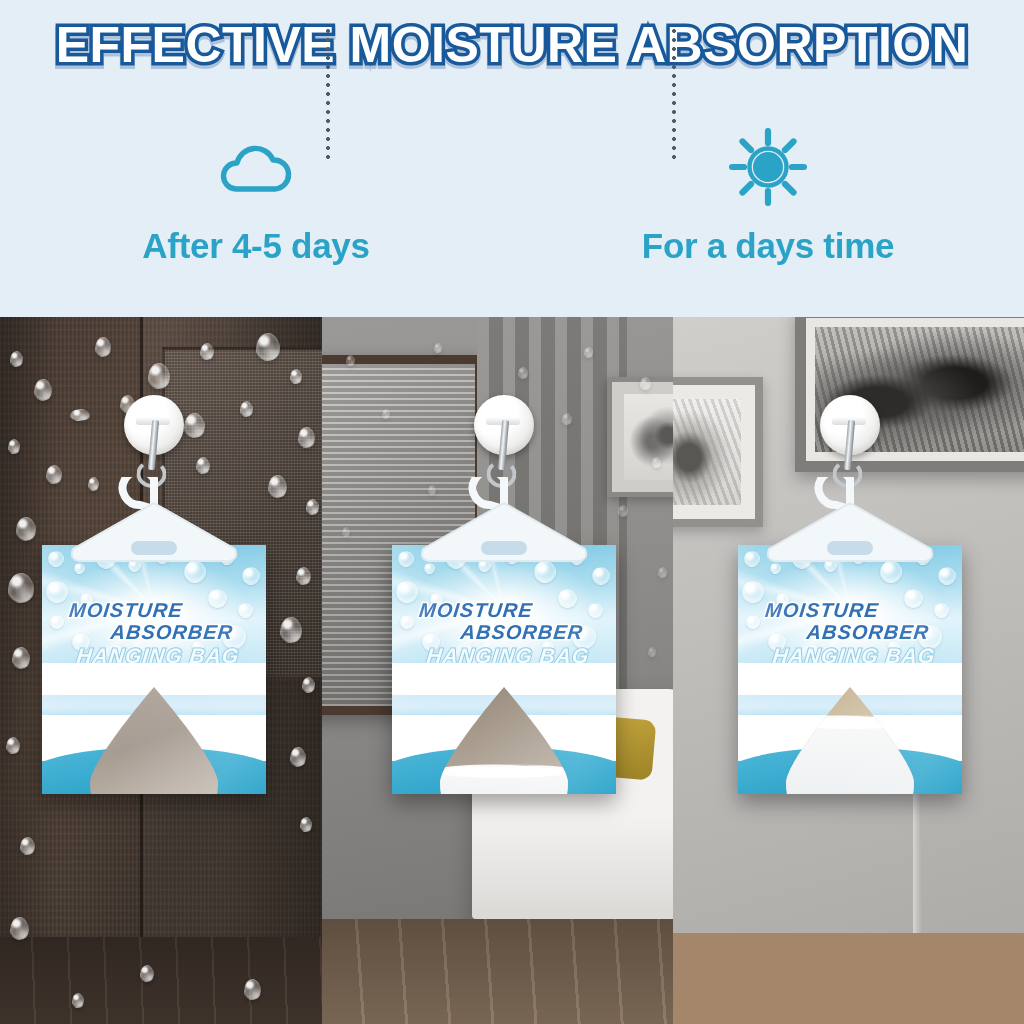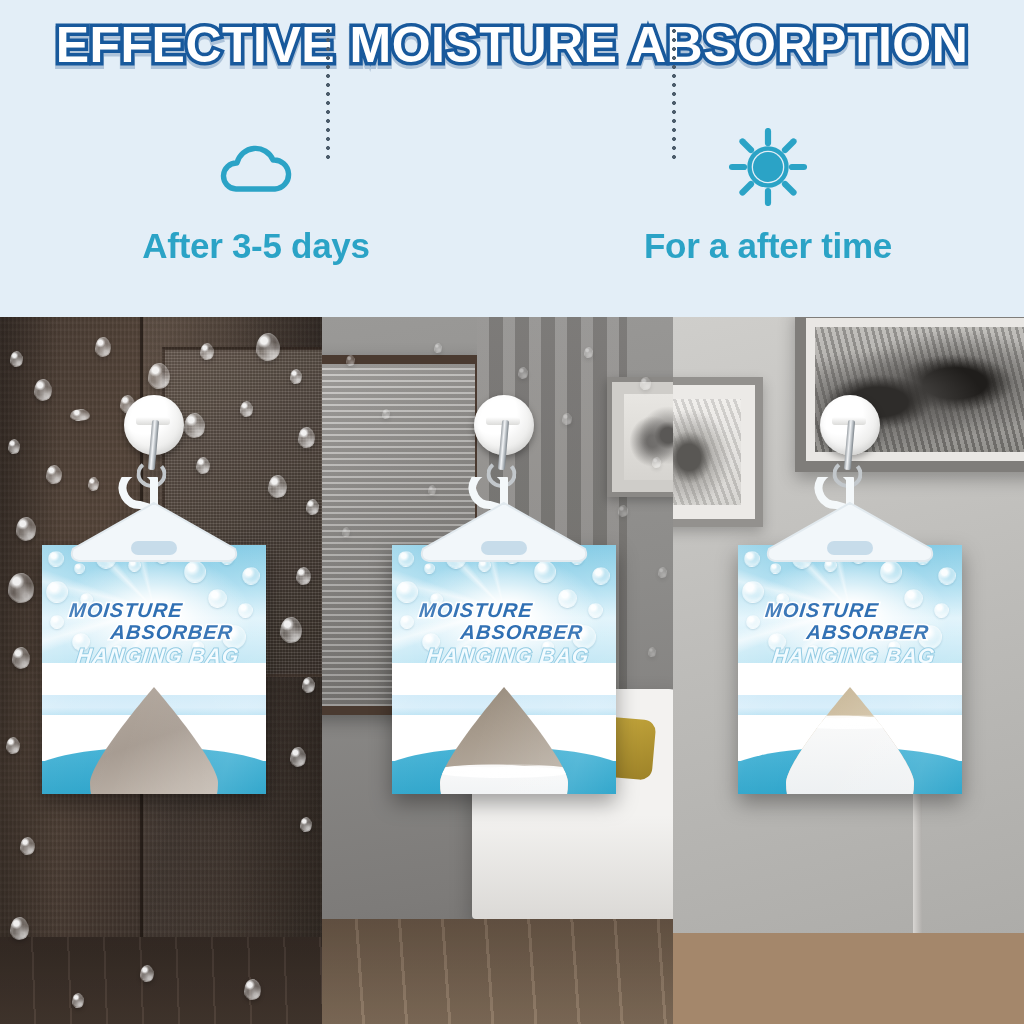--- a/index.html
+++ b/index.html
@@ -415,41 +415,41 @@
 
   <div class="feature-row">
 
 
     <div class="feature-col">
       <div class="feature-icon">
         <svg width="92" height="68" viewBox="0 0 92 68" fill="none">
           <path d="M26 56 a13 13 0 0 1 1 -26 a19 19 0 0 1 36 -3 a14 14 0 0 1 2 29 z" stroke="#2ba3c6" stroke-width="5.4" stroke-linejoin="round" stroke-linecap="round"></path>
         </svg>
       </div>
-      <div class="feature-label">After 3-5 days</div>
+      <div class="feature-label">After 4-5 days</div>
     </div>
 
     <div class="feature-col">
       <div class="feature-icon">
         <svg width="78" height="78" viewBox="0 0 78 78" fill="none">
           <circle cx="39" cy="39" r="15" fill="#2ba3c6"></circle>
           <circle cx="39" cy="39" r="18.5" stroke="#2ba3c6" stroke-width="4.4" fill="none"></circle>
           <g stroke="#2ba3c6" stroke-width="6.2" stroke-linecap="round">
             <line x1="39" y1="3" x2="39" y2="15"></line>
             <line x1="39" y1="63" x2="39" y2="75"></line>
             <line x1="3" y1="39" x2="15" y2="39"></line>
             <line x1="63" y1="39" x2="75" y2="39"></line>
             <line x1="13.5" y1="13.5" x2="22" y2="22"></line>
             <line x1="56" y1="56" x2="64.5" y2="64.5"></line>
             <line x1="64.5" y1="13.5" x2="56" y2="22"></line>
             <line x1="22" y1="56" x2="13.5" y2="64.5"></line>
           </g>
         </svg>
       </div>
-      <div class="feature-label">For a after time</div>
+      <div class="feature-label">For a days time</div>
     </div>
   </div>
 
   <div class="v-divider d1"></div>
   <div class="v-divider d2"></div>
 </div>
 
 <div class="photo-strip">
 
   <div class="scene s1">

